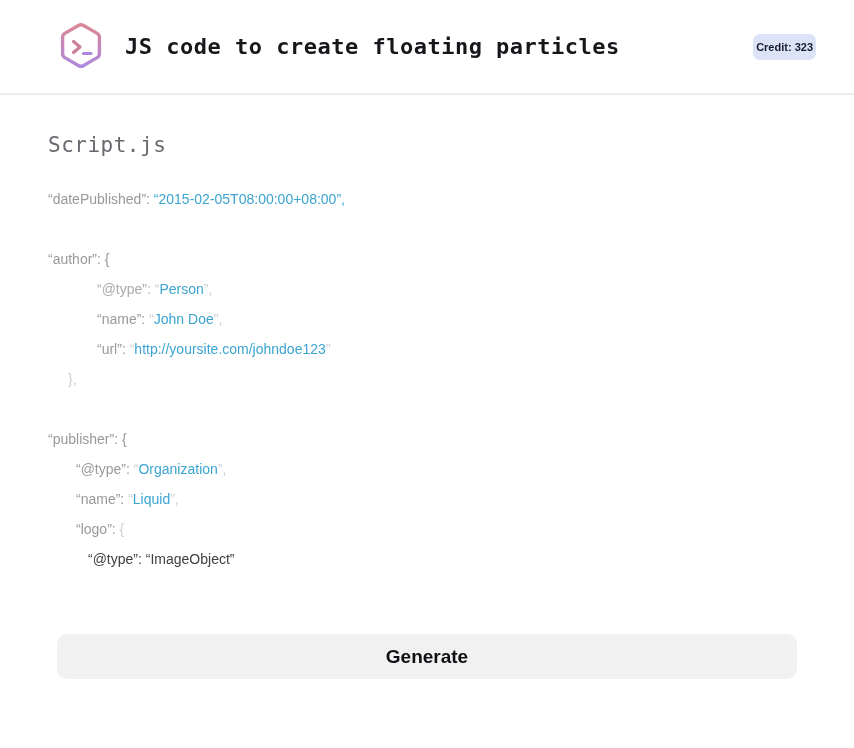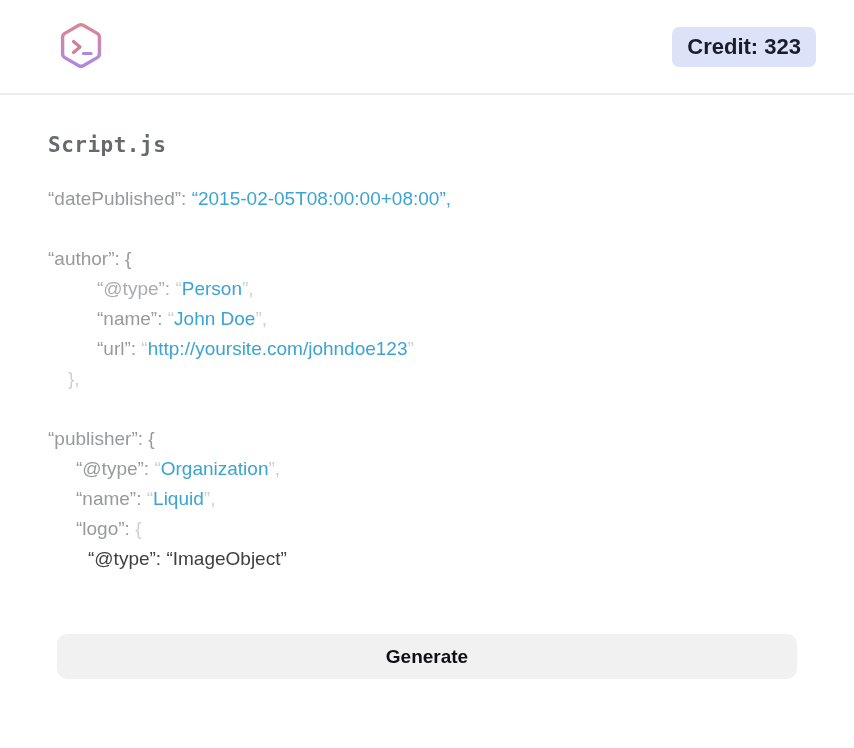--- a/index.html
+++ b/index.html
@@ -29,40 +29,40 @@
     font-size: 22px;
     font-weight: 700;
     color: #16171b;
     letter-spacing: 0.5px;
     white-space: nowrap;
   }
   .credit-badge {
     margin-left: auto;
     background: #dce3f9;
     color: #181c2b;
-    font-size: 22px;
+    font-size: 11px;
     font-weight: 700;
-    padding: 7px 15px;
+    padding: 7px 3px;
     border-radius: 7px;
     white-space: nowrap;
   }
 
   
   .main { padding: 0 48px; }
   .file-title {
     margin-top: 38px;
     font-family: "DejaVu Sans Mono", "Liberation Mono", monospace;
     font-size: 21px;
-    font-weight: 700;
+    font-weight: 400;
     color: #66696e;
     letter-spacing: 0.5px;
   }
   .code-block {
     margin-top: 27px;
-    font-size: 19px;
+    font-size: 14px;
     line-height: 30px;
     white-space: pre;
   }
   .code-line { min-height: 30px; }
   .tok-key      { color: #97999b; }
   .tok-keylight { color: #aaacaf; }
   .tok-light    { color: #ccd0d4; }
   .tok-value    { color: #3ba4d0; }
   .tok-plain    { color: #404040; }
 
@@ -90,20 +90,21 @@
     <defs>
       <linearGradient id="hexGrad" x1="24" y1="2" x2="24" y2="48" gradientUnits="userSpaceOnUse">
         <stop offset="0" stop-color="#dc8691"></stop>
         <stop offset="1" stop-color="#a98ae4"></stop>
       </linearGradient>
     </defs>
     <path d="M21.8 3.3 a4.5 4.5 0 0 1 4.4 0 l14 8.1 a4.5 4.5 0 0 1 2.2 3.9 l0 16.4 a4.5 4.5 0 0 1 -2.2 3.9 l-14 8.1 a4.5 4.5 0 0 1 -4.4 0 l-14 -8.1 a4.5 4.5 0 0 1 -2.2 -3.9 l0 -16.4 a4.5 4.5 0 0 1 2.2 -3.9 z" stroke="url(#hexGrad)" stroke-width="3.4" fill="none"></path>
     <polyline points="16.5,19.5 23,25 16.5,30.5" stroke="#cc8099" stroke-width="3.2" stroke-linecap="round" stroke-linejoin="round" fill="none"></polyline>
     <line x1="26.5" y1="31.5" x2="34" y2="31.5" stroke="#ad88de" stroke-width="3.2" stroke-linecap="round"></line>
   </svg>
+  <div class="app-title">JS code to create floating particles</div>
   <div class="credit-badge">Credit: 323</div>
 </div>
 
 <div class="main">
   <div class="file-title">Script.js</div>
   <div class="code-block"><div class="code-line"><span class="tok-key">“datePublished”: </span><span class="tok-value">“2015-02-05T08:00:00+08:00”,</span></div><div class="code-line">&nbsp;</div><div class="code-line"><span class="tok-key">“author”: {</span></div><div class="code-line" style="padding-left: 49px;"><span class="tok-keylight">“@type”: </span><span class="tok-light">“</span><span class="tok-value">Person</span><span class="tok-light">”</span><span class="tok-light">,</span></div><div class="code-line" style="padding-left: 49px;"><span class="tok-key">“name”: </span><span class="tok-light">“</span><span class="tok-value">John Doe</span><span class="tok-light">”</span><span class="tok-light">,</span></div><div class="code-line" style="padding-left: 49px;"><span class="tok-key">“url”: </span><span class="tok-light">“</span><span class="tok-value">http://yoursite.com/johndoe123</span><span class="tok-light">”</span></div><div class="code-line" style="padding-left: 20px;"><span class="tok-light">},</span></div><div class="code-line">&nbsp;</div><div class="code-line"><span class="tok-key">“publisher”: {</span></div><div class="code-line" style="padding-left: 28px;"><span class="tok-key">“@type”: </span><span class="tok-light">“</span><span class="tok-value">Organization</span><span class="tok-light">”</span><span class="tok-light">,</span></div><div class="code-line" style="padding-left: 28px;"><span class="tok-key">“name”: </span><span class="tok-light">“</span><span class="tok-value">Liquid</span><span class="tok-light">”</span><span class="tok-light">,</span></div><div class="code-line" style="padding-left: 28px;"><span class="tok-key">“logo”: </span><span class="tok-light">{</span></div><div class="code-line" style="padding-left: 40px;"><span class="tok-plain">“@type”: “ImageObject”</span></div></div>
 
   <button class="generate-btn">Generate</button>
 </div>
 

